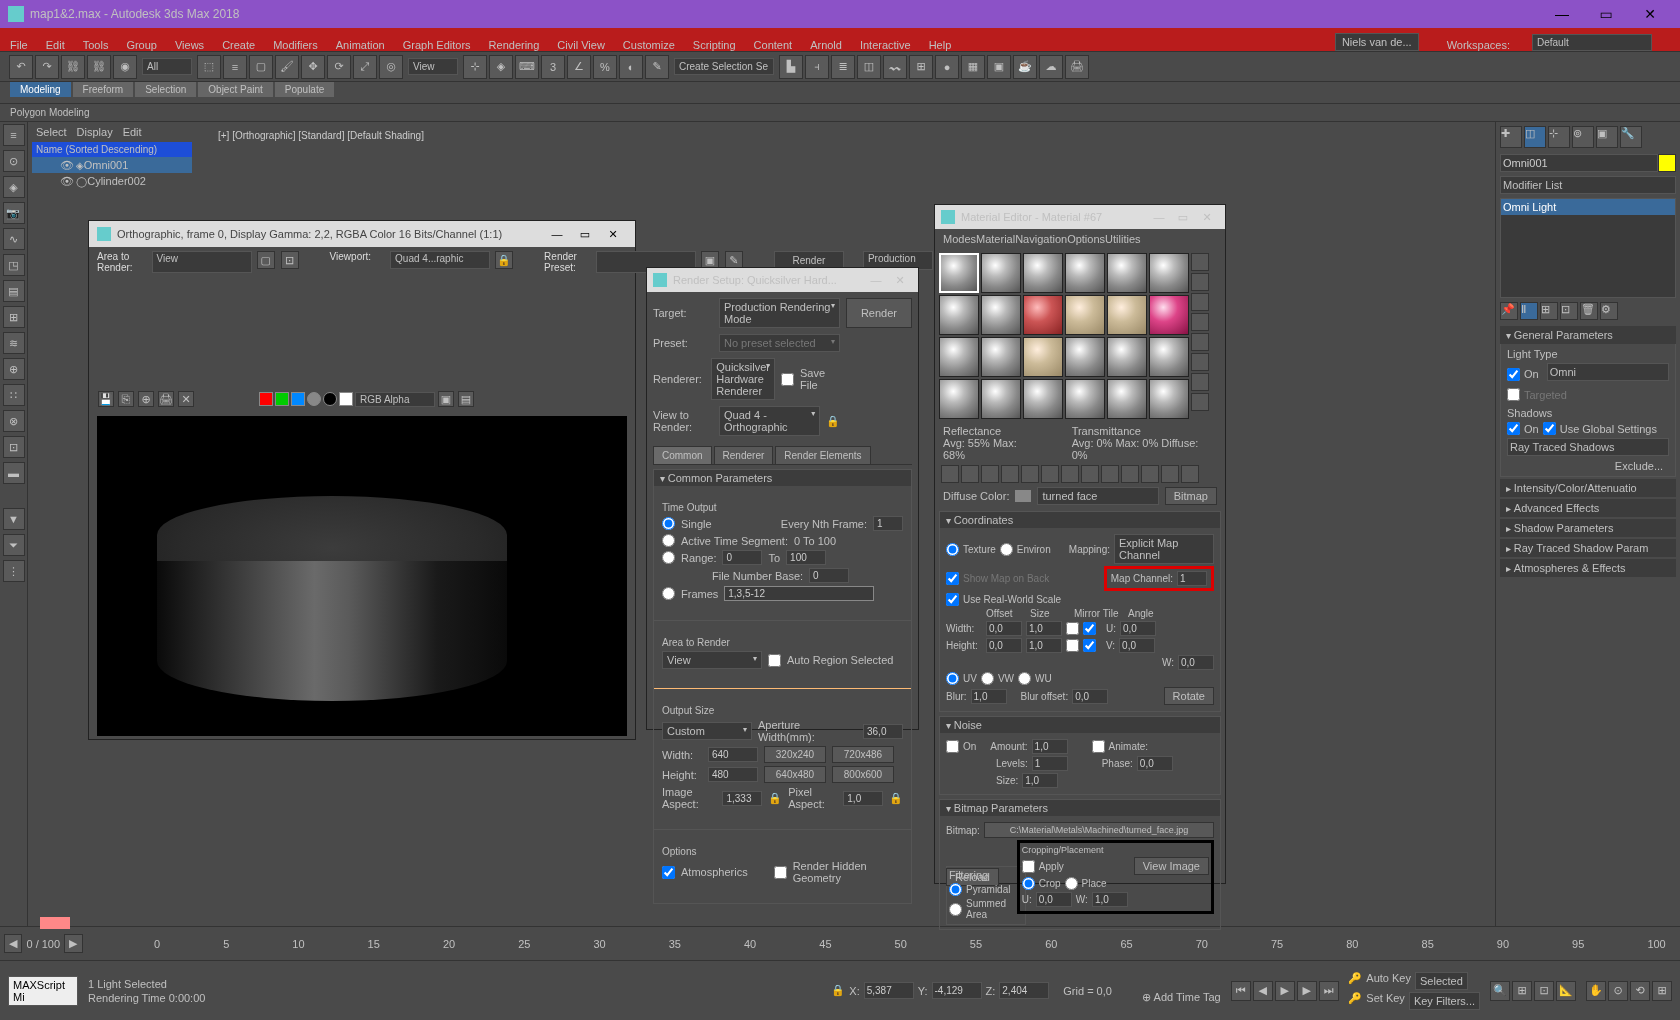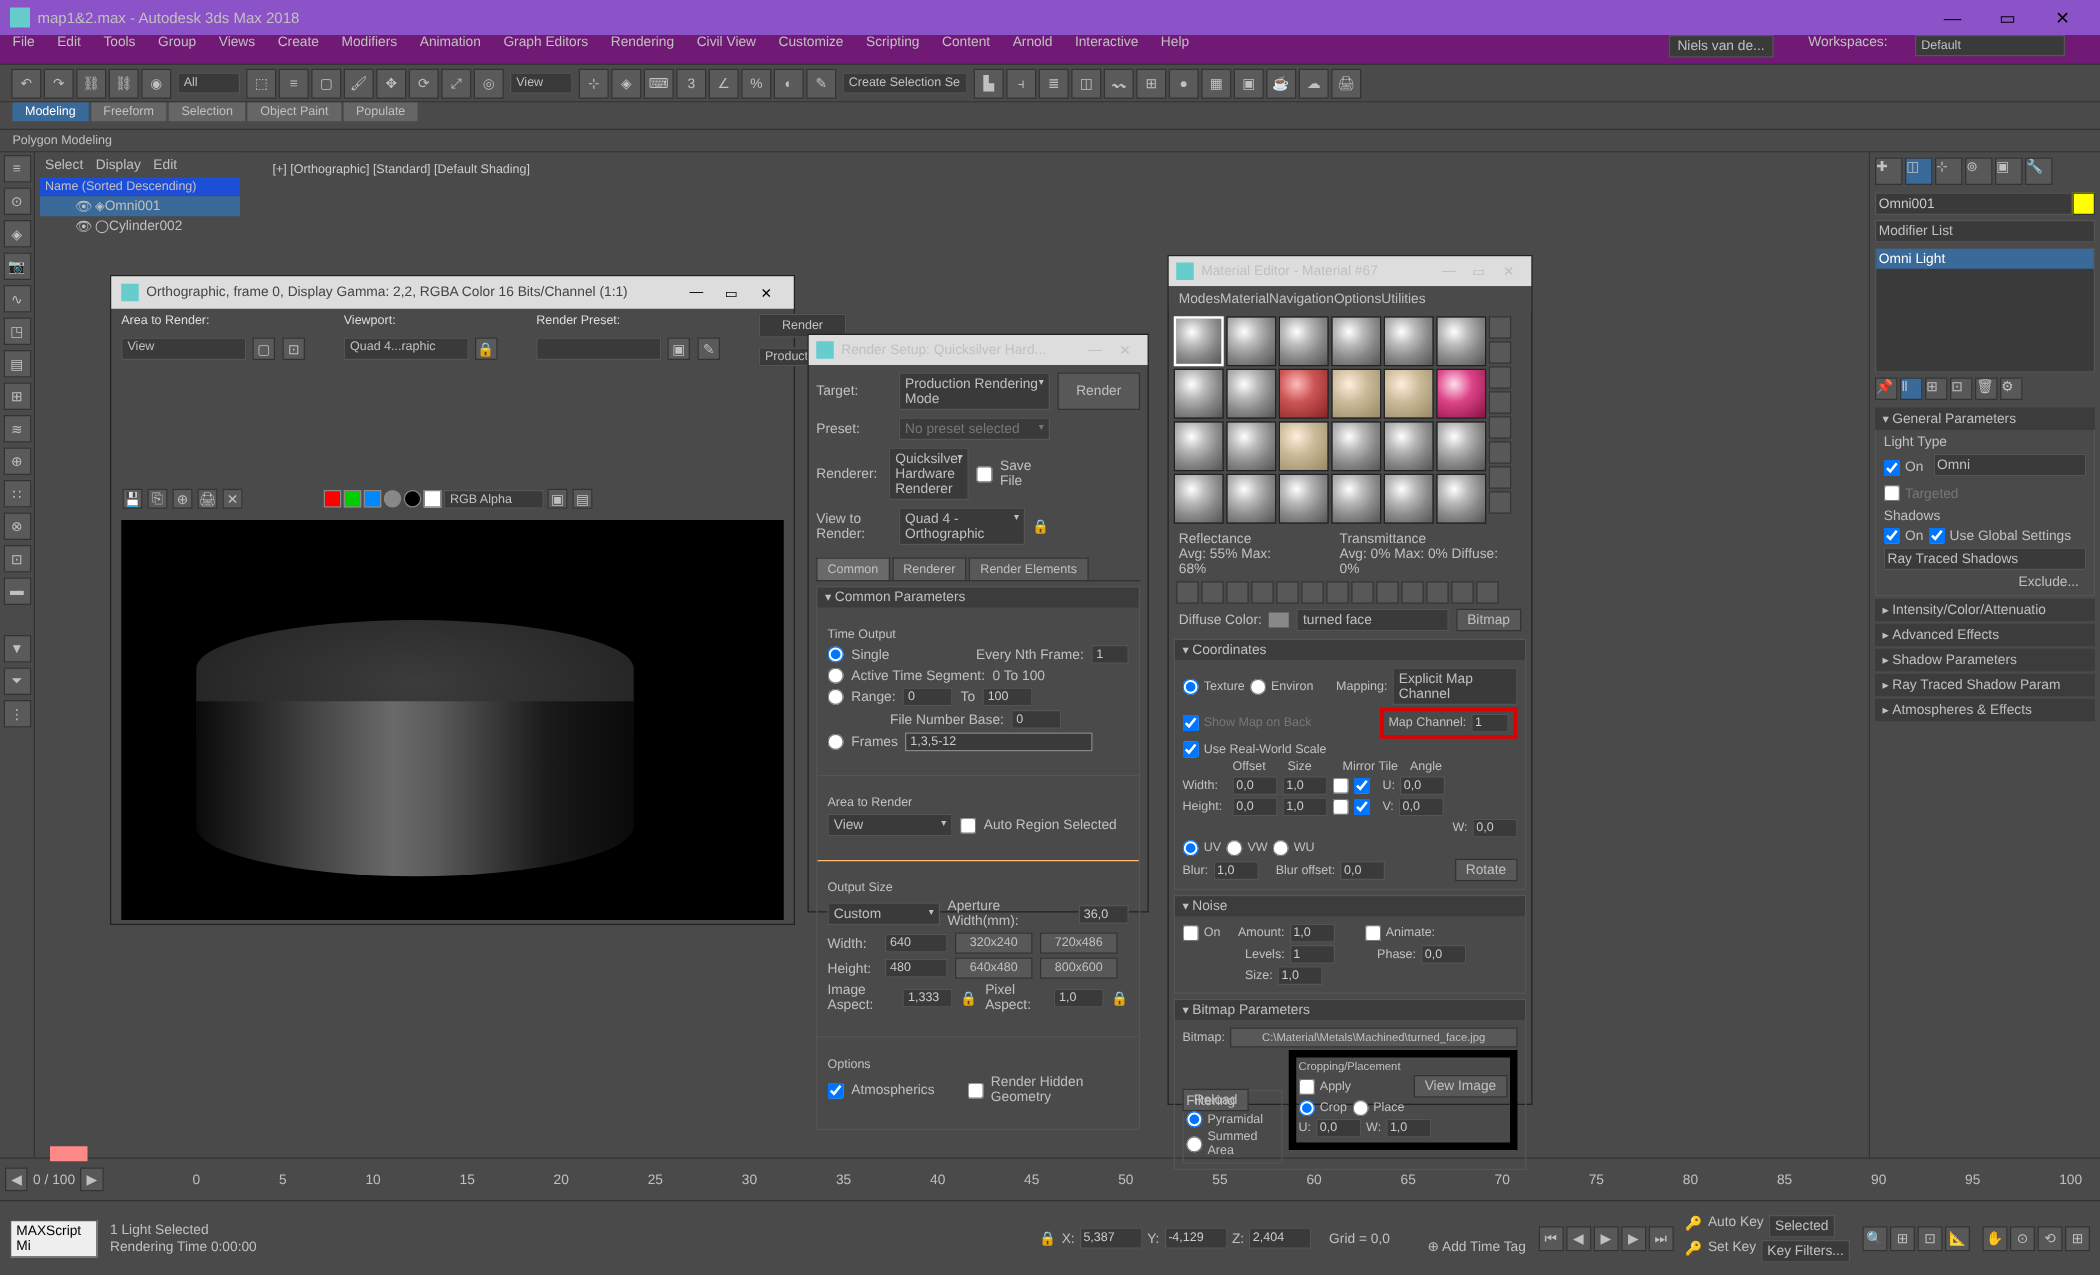--- a/index.html
+++ b/index.html
@@ -1,21 +1,21 @@
 <!DOCTYPE html>
 <html><head>
 <meta charset="utf-8">
 <style>
 *{box-sizing:border-box;margin:0;padding:0;font-family:"Segoe UI",Arial,sans-serif;font-size:11px;color:#c0c0c0;user-select:none}
 body{background:#444;width:1680px;height:1020px;overflow:hidden;position:relative}
 .titlebar{height:28px;background:#8c52c7;display:flex;align-items:center;padding:0 8px;color:#fff}
 .titlebar .icon{width:16px;height:16px;background:#6cc;margin-right:6px}
 .titlebar .title{flex:1;font-size:12px}
 .titlebar .ctrl{width:44px;text-align:center;font-size:14px;color:#000}
-.menubar{height:24px;background:#701a75;display:flex;align-items:flex-start;padding:0 10px;border-bottom:1px solid #333}
+.menubar{height:24px;background:#b91c1c;display:flex;align-items:flex-end;padding:0 10px;border-bottom:1px solid #333}
 .menubar span{margin-right:18px;cursor:default}
 .menubar .user{margin-left:auto;background:#3a3a3a;border:1px solid #555;padding:2px 6px}
 .menubar .ws{margin-left:10px}
 .toolbar{height:30px;background:#4a4a4a;display:flex;align-items:center;padding:0 8px;border-bottom:1px solid #333}
 .tbtn{width:24px;height:24px;background:#5a5a5a;border:1px solid #333;margin:0 1px;display:flex;align-items:center;justify-content:center}
 .tsel{background:#3a3a3a;border:1px solid #555;padding:2px 4px;margin:0 4px;font-size:10px}
 .ribbon{height:22px;background:#4a4a4a;display:flex;align-items:flex-start;padding:0 10px;border-bottom:1px solid #333}
 .ribbon .tab{padding:2px 10px;background:#666;margin-right:2px;font-size:10px}
 .ribbon .tab.active{background:#3a6a9a;color:#fff}
 .subribbon{height:18px;background:#4a4a4a;display:flex;align-items:center;padding:0 10px;border-bottom:1px solid #333;font-size:10px}
@@ -29,21 +29,21 @@
 .scene-explorer .item{padding:2px 4px 2px 28px;font-size:10px;display:flex;align-items:center}
 .scene-explorer .item.sel{background:#3a6a9a}
 .scene-explorer .eye{width:12px;height:12px;margin-right:4px}
 .vp-label{position:absolute;left:190px;top:8px;font-size:10px;color:#ccc}
 .render-frame{position:absolute;left:60px;top:98px;width:548px;height:520px;background:#4a4a4a;border:1px solid #222}
 .render-frame .rtitle{height:26px;background:#ddd;display:flex;align-items:center;padding:0 8px;color:#000}
 .render-frame .rtitle .ri{width:14px;height:14px;background:#6cc;margin-right:6px}
 .render-frame .rtitle span{flex:1;font-size:11px;color:#444}
 .render-frame .rtitle .rc{width:28px;text-align:center;color:#000}
 .render-frame .rpanel{padding:4px 8px;display:flex;gap:30px;font-size:10px;align-items:flex-start}
-.render-frame .rgrp{display:flex;flex-direction:column;gap:8px}
+.render-frame .rgrp{display:flex;flex-direction:row;gap:19px}
 .render-frame .rlbl{font-size:10px;color:#ddd}
 .render-frame .rsel{background:#3a3a3a;border:1px solid #555;padding:1px 4px;font-size:10px;width:100px}
 .render-frame .rimg{position:absolute;left:8px;top:195px;width:530px;height:320px;background:#000}
 .cylinder{position:absolute;left:60px;top:80px;width:350px;height:130px;background:radial-gradient(ellipse at 50% 40%,#3c3c3c 0%,#2a2a2a 60%,#1a1a1a 100%);border-radius:50%/30%}
 .cylbody{position:absolute;left:60px;top:145px;width:350px;height:140px;background:linear-gradient(90deg,#0a0a0a,#4a4a4a 30%,#6a6a6a 45%,#5a5a5a 55%,#1a1a1a 80%,#0a0a0a);border-radius:0 0 175px 175px/0 0 40px 40px}
 .rtools{position:absolute;left:8px;top:170px;display:flex;gap:2px;align-items:center}
 .rtools .sw{width:14px;height:14px;border:1px solid #888}
 .hidden-cyl{position:absolute;left:570px;top:520px;width:390px;height:250px;background:radial-gradient(ellipse at center,#999 0%,#666 50%,#333 100%);border-radius:50%/20%;z-index:-1}
 .render-setup{position:absolute;left:618px;top:145px;width:273px;height:463px;background:#4a4a4a;border:1px solid #222;z-index:5}
 .render-setup .rtitle{height:24px;background:#ddd;display:flex;align-items:center;padding:0 6px;color:#444;font-size:11px}
@@ -581,21 +581,21 @@
       </div>
       <div class="msection">
         <div class="mshdr">▾ <span>Bitmap Parameters</span></div>
         <div class="msbody">
           <div class="r">
               <label>Bitmap:</label>
               <div class="mbtn" style="flex:1;font-size:9px;text-align:center">C:\Material\Metals\Machined\turned_face.jpg</div>
             </div>
           <div class="r">
               <div class="mbtn">Reload</div>
-              <div style="flex:1;border:6px solid #000000;padding:2px;margin-left:28px">
+              <div style="flex:1;border:3px solid #000000;padding:2px;margin-left:14px">
                 <div style="font-size:9px">Cropping/Placement</div>
                 <div class="r">
                   <input type="checkbox" style="">
                   <label>Apply</label>
                   <div class="mbtn" style="margin-left:auto">View Image</div>
                 </div>
                 <div class="r">
                   <input type="radio" checked="" style="">
                   <label>Crop</label>
                   <input type="radio" style="">

